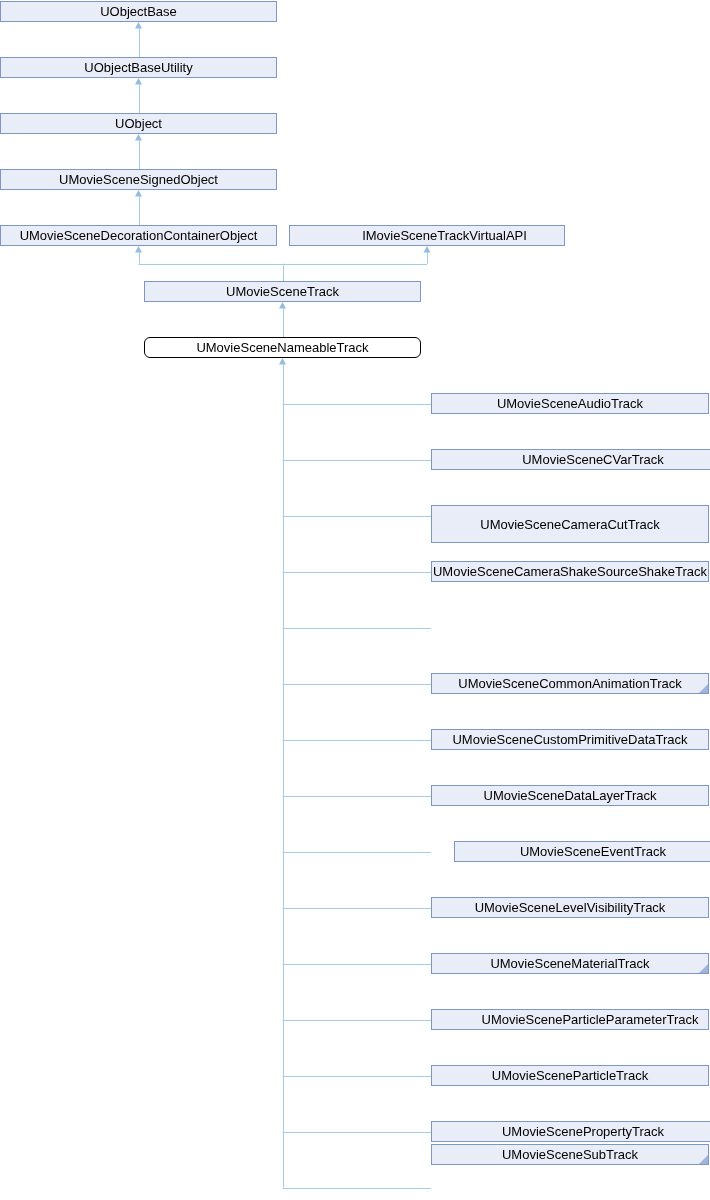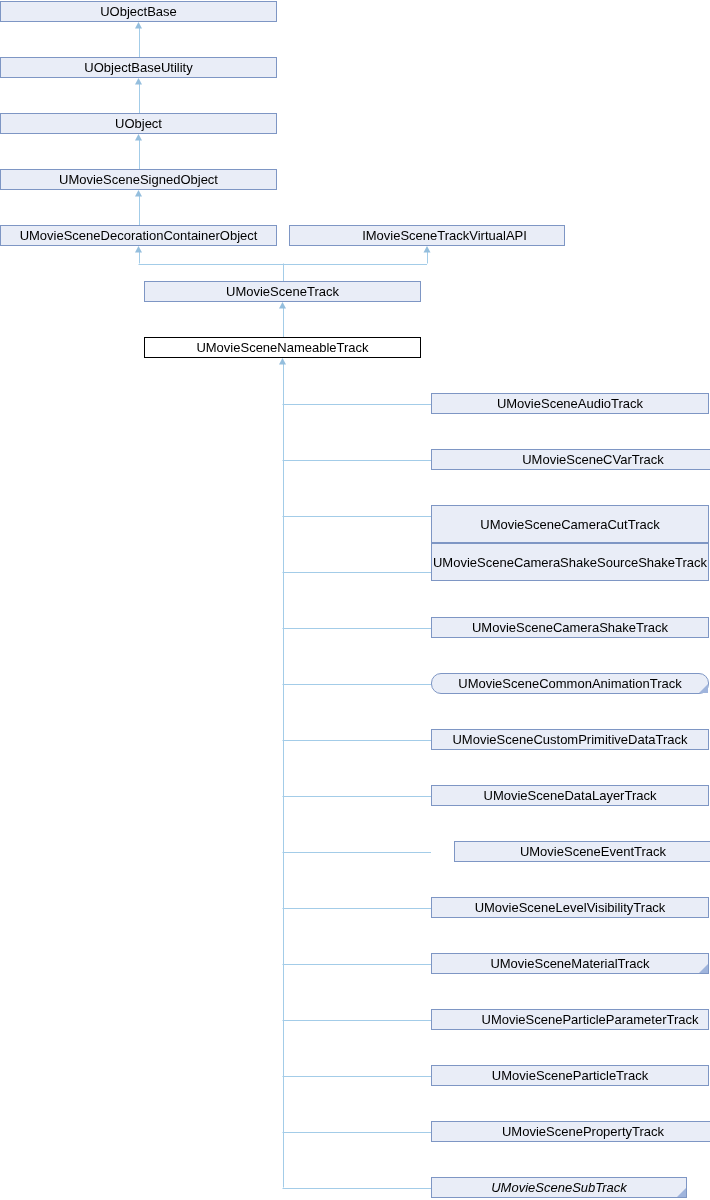--- a/index.html
+++ b/index.html
@@ -8,21 +8,21 @@
     font-family:"Liberation Sans","DejaVu Sans",sans-serif;overflow:hidden;
   }
   .edges-layer{position:absolute;left:0;top:0;width:710px;height:1200px;pointer-events:none;}
   .node{
     position:absolute;box-sizing:border-box;
     border:1px solid var(--node-border,#7e96c4);
     background:var(--node-fill,#e9edf7);
     display:flex;align-items:center;justify-content:center;
     font-size:13px;line-height:1;color:#000;white-space:nowrap;cursor:pointer;
   }
-  .node.current{background:var(--current-fill,#ffffff);border-color:var(--current-border,#000000);cursor:default;}
+  .node.current{background:var(--current-fill,#ffffff);border-color:var(--current-border,#000000);cursor:default;border-radius:6px;}
   .node.folded::after{
     content:"";position:absolute;right:0;bottom:0;width:0;height:0;
     border-left:9px solid transparent;
     border-bottom:9px solid var(--fold-color,#9fb4dc);
   }
   .node .lbl{pointer-events:none;}
 </style>
 </head>
 <body>
 
@@ -88,27 +88,24 @@
     </div>
     <div class="node" style="left: 431px; top: 393px; width: 278px; height: 21px;">
       <span class="lbl">UMovieSceneAudioTrack</span>
     </div>
     <div class="node" style="left: 431px; top: 449px; width: 324px; height: 21px;">
       <span class="lbl">UMovieSceneCVarTrack</span>
     </div>
     <div class="node" style="left: 431px; top: 505px; width: 278px; height: 38px;">
       <span class="lbl">UMovieSceneCameraCutTrack</span>
     </div>
-    <div class="node" style="left: 431px; top: 543px; width: 278px; height: 38px;">
+    <div class="node" style="left: 431px; top: 561px; width: 278px; height: 21px;">
       <span class="lbl">UMovieSceneCameraShakeSourceShakeTrack</span>
     </div>
-    <div class="node" style="left: 431px; top: 617px; width: 278px; height: 21px;">
-      <span class="lbl">UMovieSceneCameraShakeTrack</span>
-    </div>
-    <div class="node folded" style="left: 431px; top: 673px; width: 278px; height: 21px; border-radius: 10px;">
+    <div class="node folded" style="left: 431px; top: 673px; width: 278px; height: 21px;">
       <span class="lbl">UMovieSceneCommonAnimationTrack</span>
     </div>
     <div class="node" style="left: 431px; top: 729px; width: 278px; height: 21px;">
       <span class="lbl">UMovieSceneCustomPrimitiveDataTrack</span>
     </div>
     <div class="node" style="left: 431px; top: 785px; width: 278px; height: 21px;">
       <span class="lbl">UMovieSceneDataLayerTrack</span>
     </div>
     <div class="node" style="left: 454px; top: 841px; width: 278px; height: 21px;">
       <span class="lbl">UMovieSceneEventTrack</span>
@@ -121,16 +118,16 @@
     </div>
     <div class="node" style="left: 431px; top: 1009px; width: 278px; height: 21px; padding-left: 40px;">
       <span class="lbl">UMovieSceneParticleParameterTrack</span>
     </div>
     <div class="node" style="left: 431px; top: 1065px; width: 278px; height: 21px;">
       <span class="lbl">UMovieSceneParticleTrack</span>
     </div>
     <div class="node folded" style="left: 431px; top: 1121px; width: 304px; height: 21px;">
       <span class="lbl">UMovieScenePropertyTrack</span>
     </div>
-    <div class="node folded" style="left: 431px; top: 1177px; width: 256px; height: 21px; font-style: italic;">
+    <div class="node folded" style="left: 431px; top: 1144px; width: 278px; height: 21px;">
       <span class="lbl">UMovieSceneSubTrack</span>
     </div>
   </div>
 
 </body></html>

